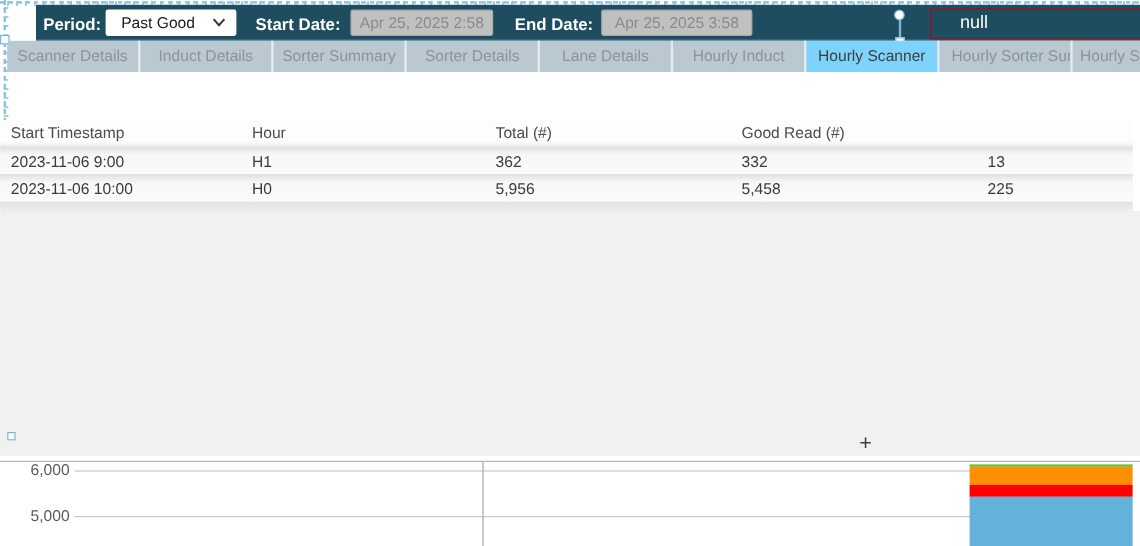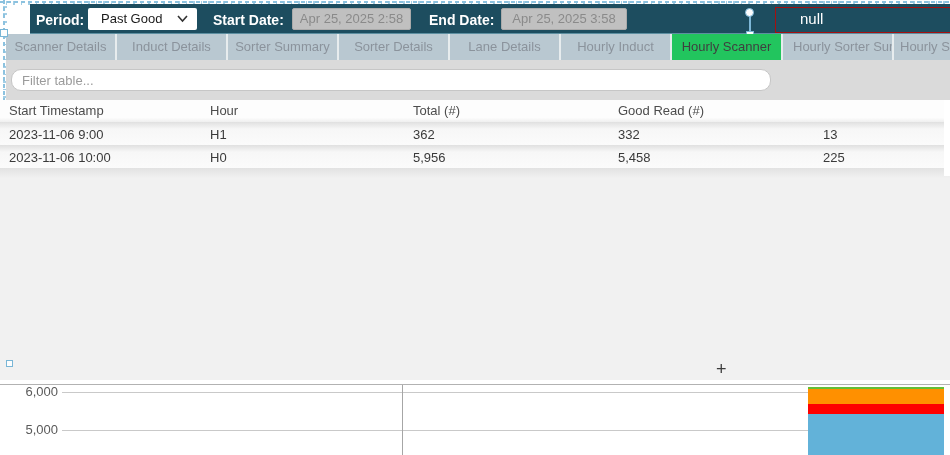--- a/index.html
+++ b/index.html
@@ -36,21 +36,21 @@
     border:1px solid #a50f0f; color:#fff; font-size:15px; padding:2px 0 0 24px; }
   .null-dot { position:absolute; right:7px; top:15px; width:5px; height:5px; border-radius:50%; background:#e8291f; }
 
   
   .tabbar { position:absolute; left:6px; top:34px; width:944px; height:26px; display:flex; }
   .tab { width:111px; flex:0 0 111px; background:#b9c8d1; border-right:2px solid #e7ecee;
     color:#8b939c; font-size:13px; line-height:26px; text-align:center; white-space:nowrap;
     overflow:hidden; cursor:pointer; }
   .tab.clip { text-align:left; padding-left:10px; }
   .tab.last { flex:1 1 auto; border-right:none; text-align:left; padding-left:6px; }
-  .tab.active { background:#22c55e; color:#3f3f3f; }
+  .tab.active { background:#7dd3fc; color:#3f3f3f; }
 
   
   .filterbar { position:absolute; left:6px; top:60px; width:944px; height:40px; background:#dadada; }
   .filter-input { position:absolute; left:5px; top:9px; width:760px; height:22px; background:#fff;
     border:1px solid #c6c6c6; border-radius:10px; font-size:13px; color:#444; padding-left:10px;
     font-family:"Liberation Sans", sans-serif; outline:none; }
   .filter-input::placeholder { color:#9b9b9b; }
 
   
   .tablewrap { position:absolute; left:0; top:100px; width:950px; }
@@ -116,23 +116,20 @@
     <div class="tab">Induct Details</div>
     <div class="tab">Sorter Summary</div>
     <div class="tab">Sorter Details</div>
     <div class="tab">Lane Details</div>
     <div class="tab">Hourly Induct</div>
     <div class="tab active">Hourly Scanner</div>
     <div class="tab clip">Hourly Sorter Summary</div>
     <div class="tab last">Hourly Sort</div>
   </div>
 
-  <div class="filterbar">
-    <input class="filter-input" type="text" placeholder="Filter table..." style="">
-  </div>
 
   <div class="tablewrap">
     <div class="trow thead">
       <span>Start Timestamp</span>
       <span>Hour</span>
       <span>Total (#)</span>
       <span>Good Read (#)</span>
     </div>
     <div class="trow tdata">
       <span>2023-11-06 9:00</span>

